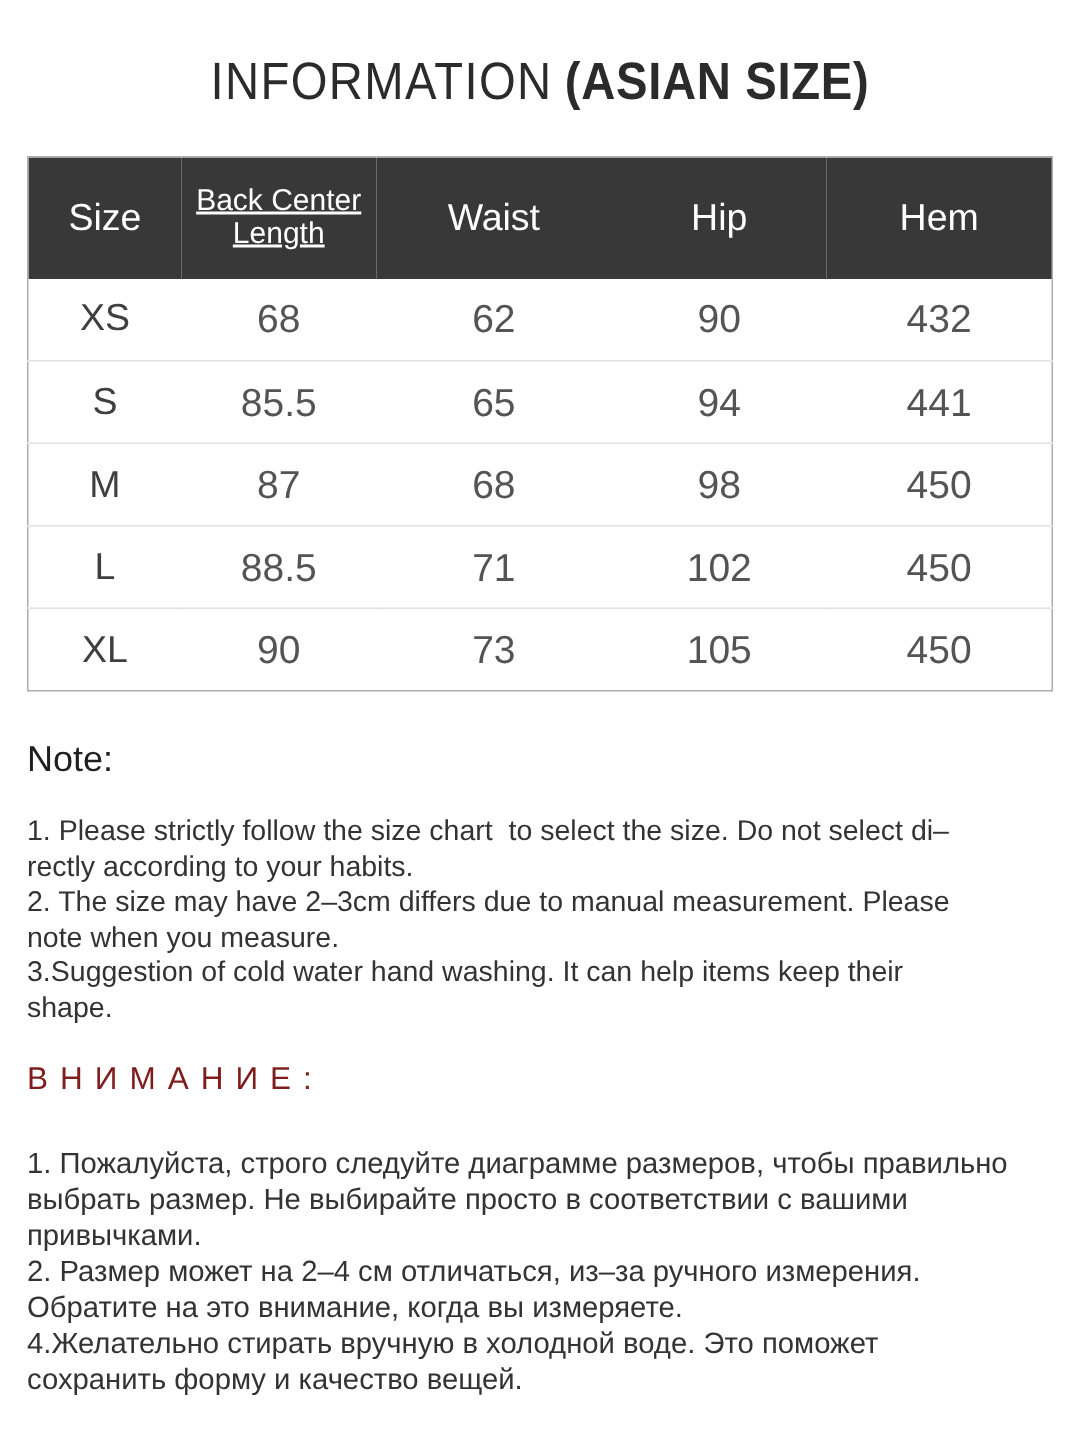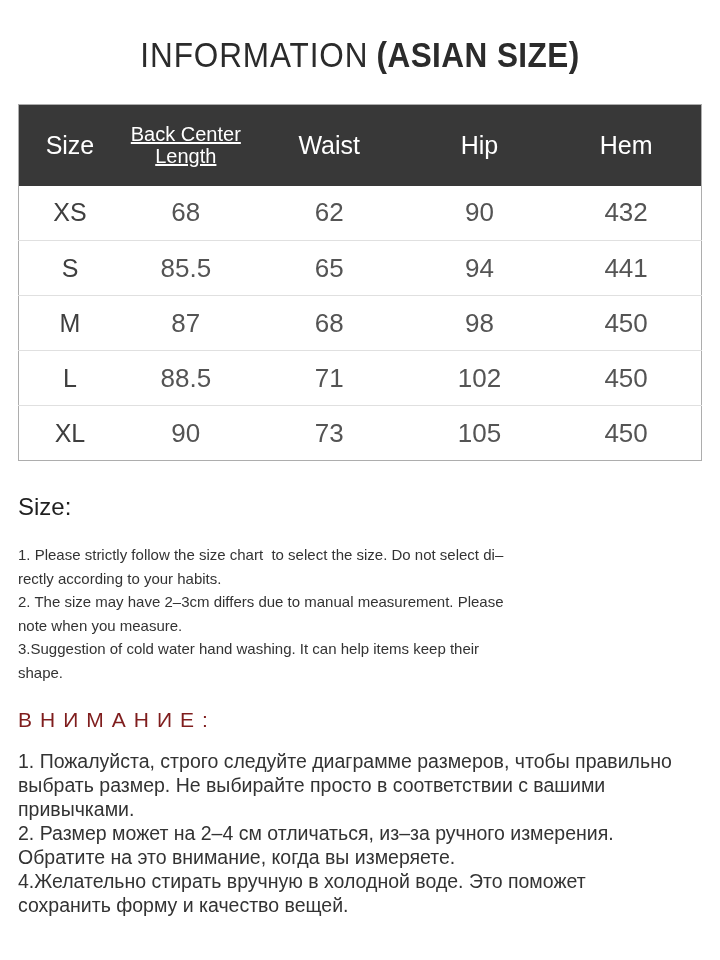--- a/index.html
+++ b/index.html
@@ -64,29 +64,29 @@
   table.size-table tbody td.size-col { color: #3f3f3f; font-size: 25px; text-align: center; }
 
   .note-heading {
     margin-top: 33px;
     font-size: 24px;
     line-height: 26px;
     color: #1f1f1f;
   }
   .para { margin-top: 23px; }
   .para .line { white-space: pre-wrap; color: var(--body-text); }
-  .para.en .line { font-size: 15px; line-height: 23.5px; }
+  .para.en .line { font-size: 19px; line-height: 23.5px; }
   .attention-heading {
     margin-top: 24px;
     font-size: 21px;
     line-height: 24px;
     letter-spacing: 8px;
     color: #7f1d1d;
   }
-  .para.ru { margin-top: 17px; }
+  .para.ru { margin-top: 32px; }
   .para.ru .line { font-size: 19.5px; line-height: 24px; }
 </style>
 </head>
 <body>
 
 <div class="page">
 
   <div class="title">
     <span class="t-reg">INFORMATION</span><span class="t-bold">(ASIAN SIZE)</span>
   </div>
@@ -143,21 +143,21 @@
       <tr>
         <td class="size-col">XL</td>
         <td>90</td>
         <td>73</td>
         <td>105</td>
         <td>450</td>
       </tr>
     </tbody>
   </table>
 
-  <div class="note-heading">Size:</div>
+  <div class="note-heading">Note:</div>
   <div class="para en">
     <div class="line">1. Please strictly follow the size chart  to select the size. Do not select di–</div>
     <div class="line">rectly according to your habits.</div>
     <div class="line">2. The size may have 2–3cm differs due to manual measurement. Please</div>
     <div class="line">note when you measure.</div>
     <div class="line">3.Suggestion of cold water hand washing. It can help items keep their</div>
     <div class="line">shape.</div>
   </div>
 
   <div class="attention-heading">ВНИМАНИЕ:</div>

